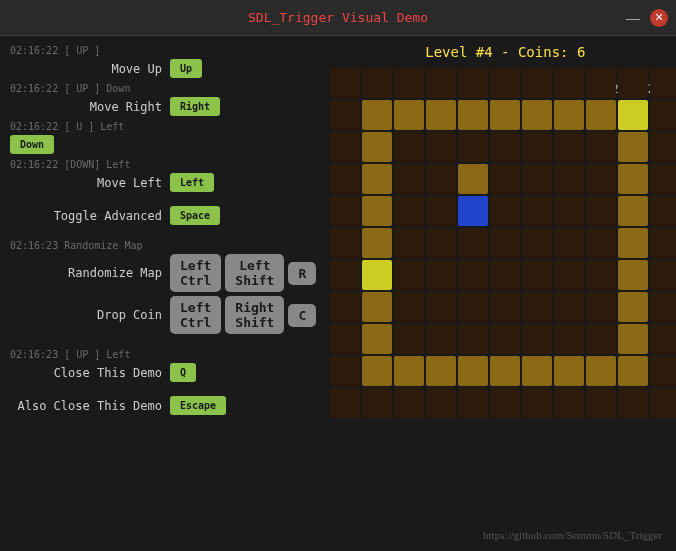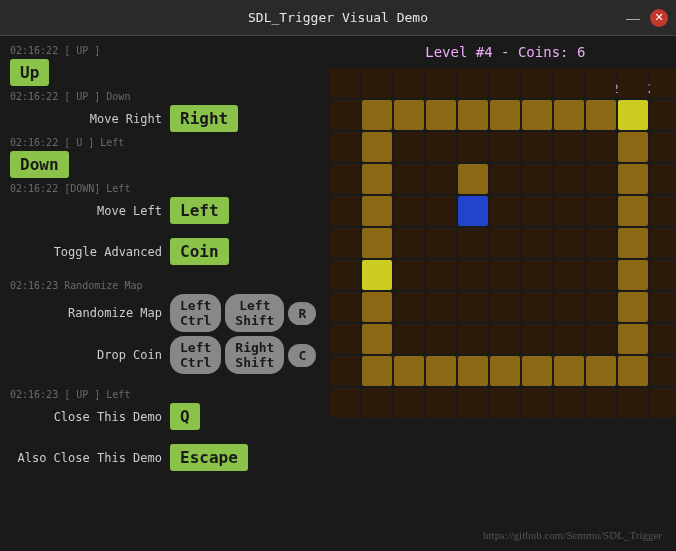--- a/index.html
+++ b/index.html
@@ -17,21 +17,21 @@
       width: 100%;
       height: 36px;
       background: #2a2a2a;
       display: flex;
       align-items: center;
       justify-content: center;
       position: relative;
       border-bottom: 1px solid #444;
     }
     .title-text {
-      color: #e5e5e5;
+      color: #ef4444;
       font-size: 13px;
     }
     .title-controls {
       position: absolute;
       right: 8px;
       top: 50%;
       transform: translateY(-50%);
       display: flex;
       align-items: center;
       gap: 6px;
@@ -97,31 +97,31 @@
       padding-right: 8px;
     }
 
     .key-btn {
       background: #8bc34a;
       color: #1a1a1a;
       border: none;
       border-radius: 3px;
       padding: 4px 10px;
       font-family: monospace;
-      font-size: 16px;
+      font-size: 10px;
       font-weight: bold;
       cursor: pointer;
       margin-right: 4px;
     }
 
     .key-btn-gray {
       background: #888;
       color: #1a1a1a;
       border: none;
-      border-radius: 14px;
+      border-radius: 5px;
       padding: 4px 10px;
       font-family: monospace;
       font-size: 13px;
       font-weight: bold;
       cursor: pointer;
       margin-right: 4px;
     }
 
     .randomize-row, .dropcoin-row {
       display: flex;
@@ -132,21 +132,21 @@
     
     .right-panel {
       flex: 1;
       display: flex;
       flex-direction: column;
       align-items: center;
       padding-top: 8px;
     }
 
     .level-info {
-      color: #f0abfc;
+      color: #fde047;
       font-size: 14px;
       margin-bottom: 8px;
     }
 
     .game-grid {
       display: grid;
       grid-template-columns: repeat(11, 30px);
       grid-template-rows: repeat(11, 30px);
       gap: 2px;
     }
@@ -197,20 +197,21 @@
 </div>
 
 <div class="clock">02:16:25</div>
 
 <div class="main-content">
 
   <div class="left-panel">
 
     <div class="timestamp-line">02:16:22   [ UP ]</div>
     <div class="action-row">
+      <span class="action-label">Move Up</span>
       <button class="key-btn">Up</button>
     </div>
 
     <div class="timestamp-line">02:16:22 [ UP ] Down</div>
     <div class="action-row">
       <span class="action-label">Move Right</span>
       <button class="key-btn">Right</button>
     </div>
 
     <div class="timestamp-line">02:16:22 [ U ] Left</div>
@@ -220,21 +221,21 @@
 
     <div class="timestamp-line">02:16:22 [DOWN] Left</div>
     <div class="action-row">
       <span class="action-label">Move Left</span>
       <button class="key-btn">Left</button>
     </div>
 
     <div class="gap-section"></div>
     <div class="action-row">
       <span class="action-label">Toggle Advanced</span>
-      <button class="key-btn">Coin</button>
+      <button class="key-btn">Space</button>
     </div>
 
     <div class="gap-section"></div>
     <div class="timestamp-line">02:16:23 Randomize Map</div>
     <div class="randomize-row">
       <span class="action-label">Randomize Map</span>
       <button class="key-btn-gray">Left Ctrl</button>
       <button class="key-btn-gray">Left Shift</button>
       <button class="key-btn-gray">R</button>
     </div>

